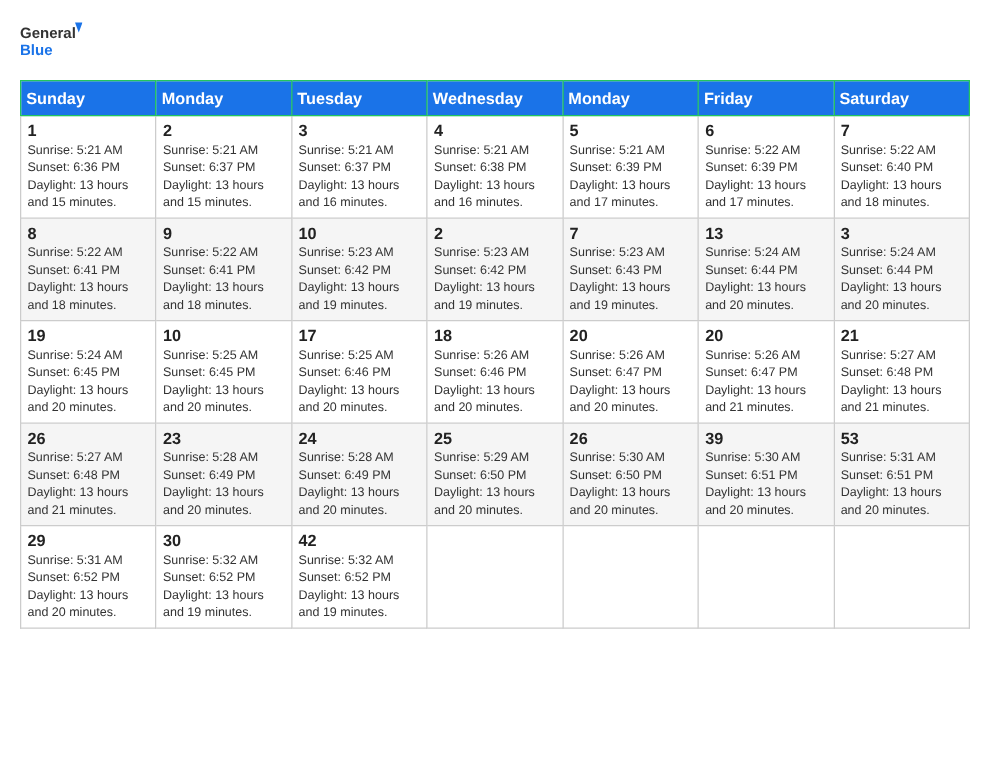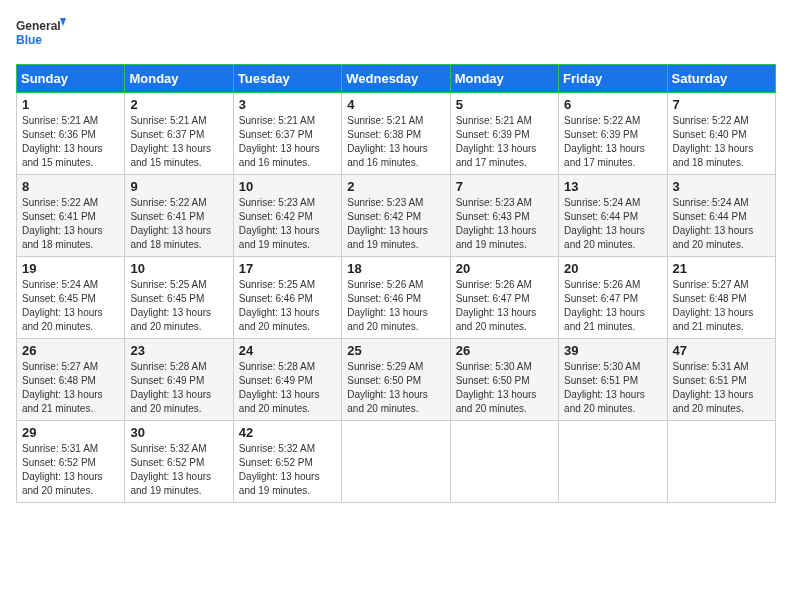--- a/index.html
+++ b/index.html
@@ -216,21 +216,21 @@
         </td>
         <td>
           <span class="day-number">26</span>
           <div class="day-info">Sunrise: 5:30 AM<br>Sunset: 6:50 PM<br>Daylight: 13 hours and 20 minutes.</div>
         </td>
         <td>
           <span class="day-number">39</span>
           <div class="day-info">Sunrise: 5:30 AM<br>Sunset: 6:51 PM<br>Daylight: 13 hours and 20 minutes.</div>
         </td>
         <td>
-          <span class="day-number">47</span>
+          <span class="day-number">53</span>
           <div class="day-info">Sunrise: 5:31 AM<br>Sunset: 6:51 PM<br>Daylight: 13 hours and 20 minutes.</div>
         </td>
       </tr>
       <tr>
         <td>
           <span class="day-number">29</span>
           <div class="day-info">Sunrise: 5:31 AM<br>Sunset: 6:52 PM<br>Daylight: 13 hours and 20 minutes.</div>
         </td>
         <td>
           <span class="day-number">30</span>

